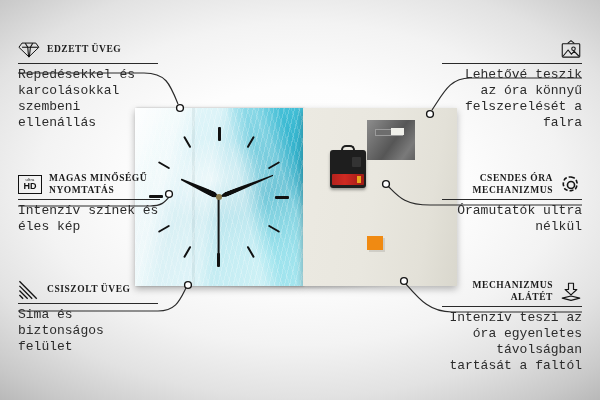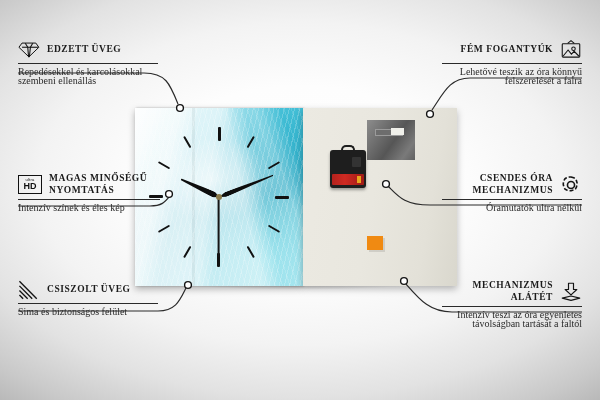--- a/index.html
+++ b/index.html
@@ -92,22 +92,22 @@
 
   
   .callout { position:absolute; }
   .callout .head { display:flex; align-items:center; gap:7px; }
   .callout.left .head  { justify-content:flex-start; }
   .callout.right .head { justify-content:flex-end; }
   .ttl { font-size:9.5px; letter-spacing:.55px; color:#1b1b1b;
          font-family:"Liberation Serif", serif; font-weight:700; line-height:11.5px; }
   .callout.right .ttl { text-align:right; }
   .rule { height:1px; background:#2a2a2a; margin:3px 0 3px; }
-  .sub { font-size:10px; color:#2b2b2b; line-height:9px;
-         font-family:Liberation Serif, serif; }
+  .sub { font-size:13px; color:#2b2b2b; line-height:16px;
+         font-family:Liberation Mono, monospace; }
   .callout.right .sub { text-align:right; }
   .ico { width:22px; height:20px; flex:0 0 22px; }
   .ico svg { width:100%; height:100%; display:block; }
 
   .hd-badge { flex:0 0 24px; width:24px; height:19px; border:1.3px solid #111;
     display:flex; flex-direction:column; align-items:center; justify-content:center;
     font-family:"Liberation Sans", sans-serif; line-height:1; }
   .hd-badge .u { font-size:4.2px; letter-spacing:.2px; color:#111; }
   .hd-badge .h { font-size:9px; font-weight:700; color:#111; margin-top:.5px; }
 
@@ -251,21 +251,20 @@
         </svg>
       </span>
       <span class="ttl">CSISZOLT ÜVEG</span>
     </div>
     <div class="rule"></div>
     <div class="sub">Sima és biztonságos felület</div>
   </div>
 
   <div class="callout right" style="left:442px; top:40px; width:140px;">
     <div class="head">
-      <span class="ttl">FÉM FOGANTYÚK</span>
       <span class="ico">
         <svg viewBox="0 0 26 24">
           <g fill="none" stroke="#141414" stroke-width="1.3">
             <path d="M9 4 L13 .8 L17 4"></path>
             <rect x="2.5" y="4.5" width="21" height="16" rx="1"></rect>
             <circle cx="16" cy="10.5" r="2.1"></circle>
             <path d="M3.4 19.5 L9.5 12 L13.5 17 L16.8 13.6 L22.6 19.5"></path>
           </g>
         </svg>
       </span>

